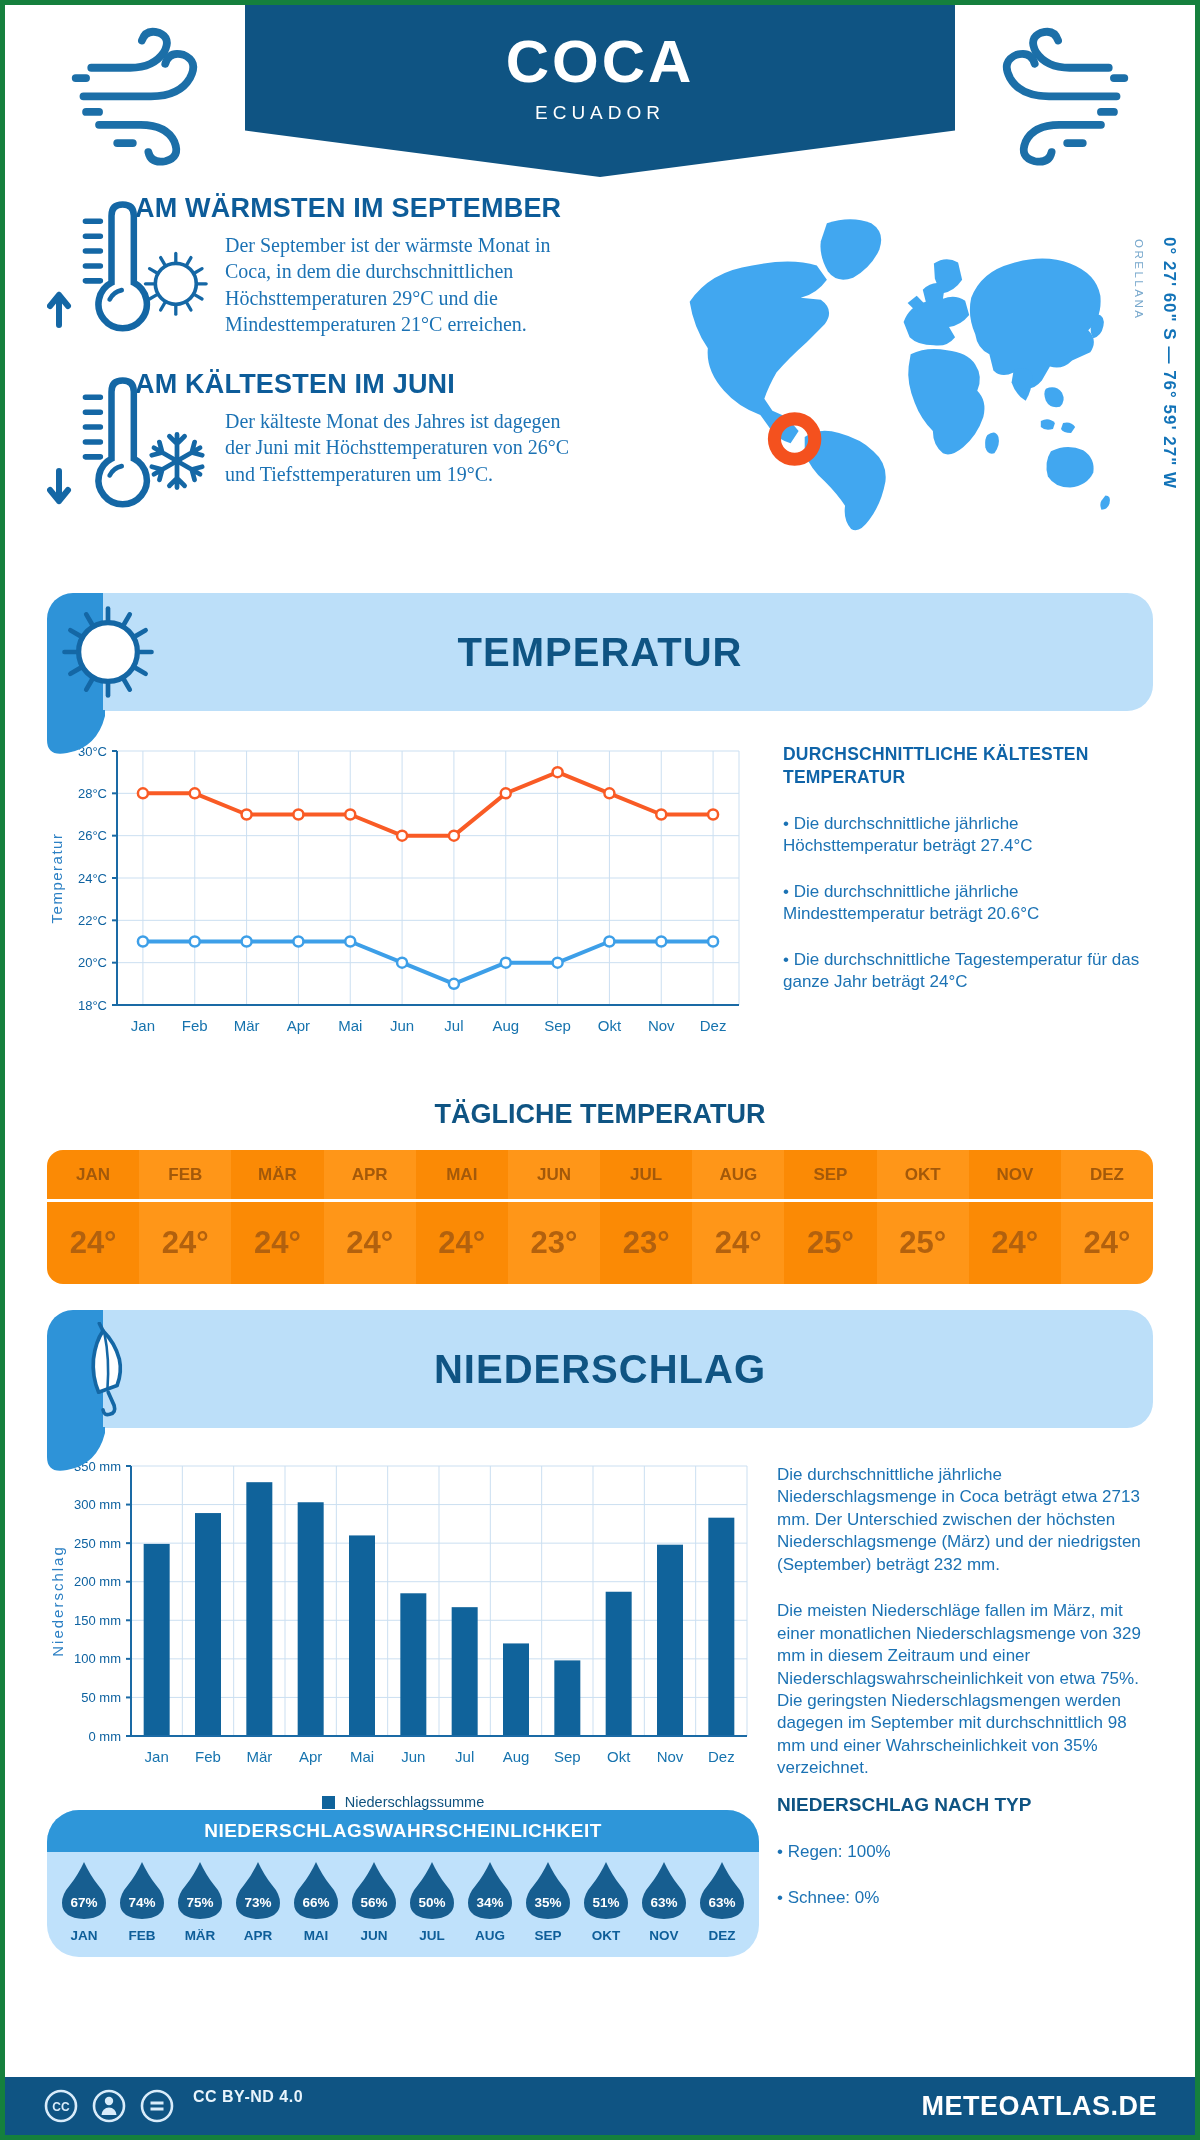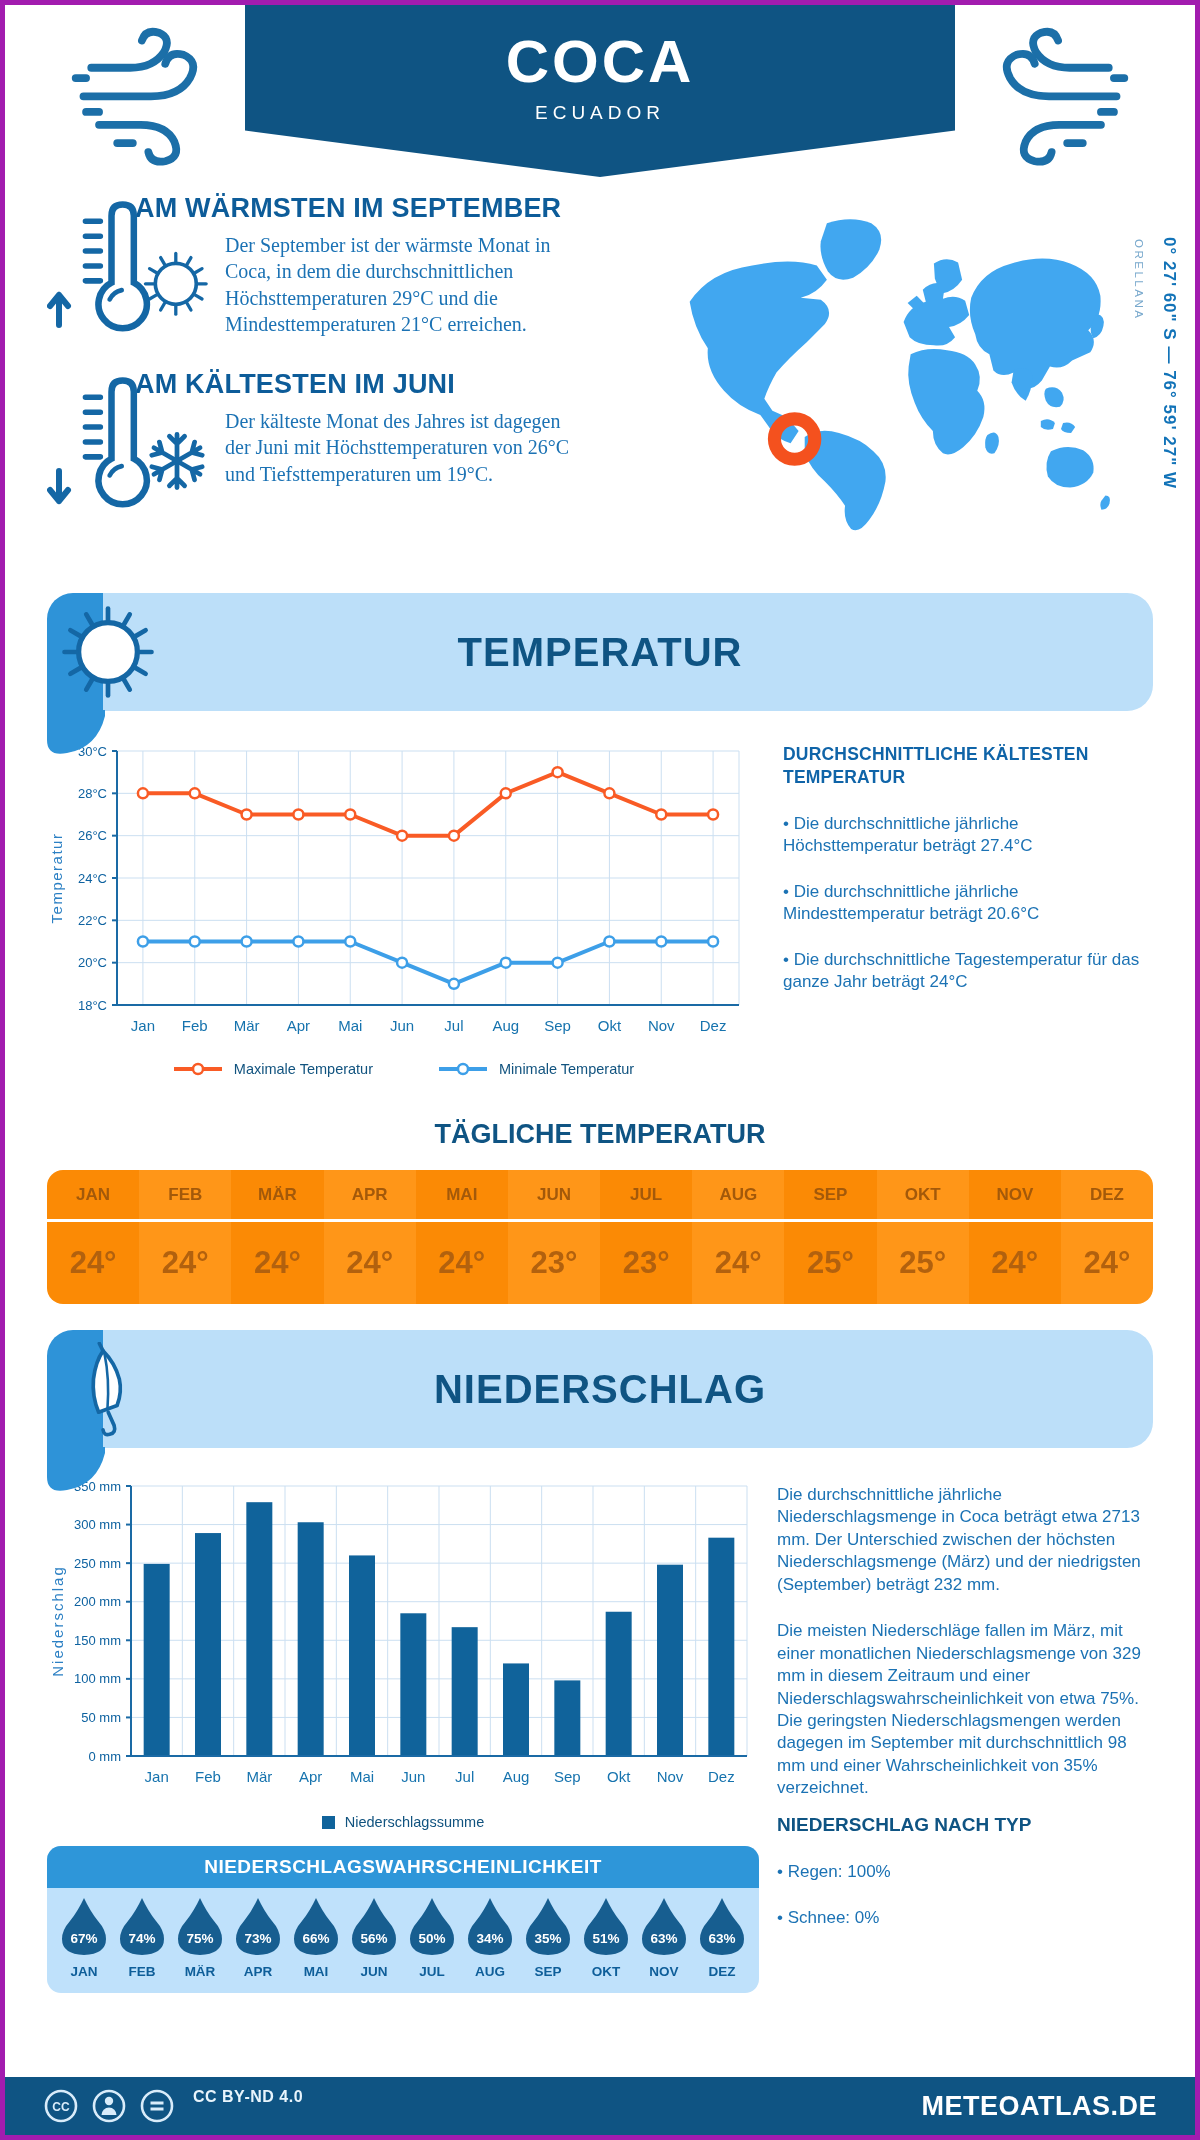--- a/index.html
+++ b/index.html
@@ -3,21 +3,21 @@
 <meta charset="utf-8">
 <style>
   * { margin:0; padding:0; box-sizing:border-box; }
   html,body { width:1200px; }
   body {
     font-family:"Liberation Sans", sans-serif;
     background:#ffffff;
   }
   .page {
     width:1200px; height:2140px;
-    border:5px solid #a21caf;
+    border:5px solid #15803d;
     display:flex; flex-direction:column;
     background:#fff; overflow:hidden; position:relative;
   }
   
   .hero { position:relative; height:172px; flex:none; }
   .hero-banner {
     position:absolute; left:50%; transform:translateX(-50%);
     top:0; width:710px; height:172px; background:#0F5483;
     clip-path:polygon(0 0,100% 0,100% 73%,50% 100%,0 73%);
     text-align:center; color:#fff;
@@ -76,21 +76,21 @@
     display:flex; flex:none;
   }
   .mt-col { flex:1; display:flex; flex-direction:column; background:#FB8A05; }
   .mt-col.alt { background:#FF9618; }
   .mt-head {
     height:52px; display:flex; align-items:center; justify-content:center;
     font-size:17px; font-weight:bold; color:#A3590A; border-bottom:3px solid #fff;
   }
   .mt-val { flex:1; display:flex; align-items:center; justify-content:center; font-size:31px; font-weight:bold; color:#B2610E; }
   
-  .prob-panel { margin-top:16px; width:712px; border-radius:14px; background:#BFE1FB; overflow:hidden; }
+  .prob-panel { margin-top:0; width:712px; border-radius:32px; background:#BFE1FB; overflow:hidden; }
   .prob-head {
     height:42px; background:#2E96D9; color:#fff; font-weight:bold; font-size:19px; letter-spacing:0.5px;
     display:flex; align-items:center; justify-content:center;
   }
   .prob-grid { display:flex; padding:8px 8px 14px; }
   .prob-cell { flex:1; display:flex; flex-direction:column; align-items:center; }
   .prob-month { margin-top:6px; font-size:13.5px; font-weight:bold; color:#0E5E99; }
   
   .footer {
     margin-top:auto; height:58px; background:#0F5483; flex:none;
@@ -310,36 +310,20 @@
           <circle cx="251.41666666666669" cy="204.5" r="5" fill="#fff" stroke="#3D9FE8" stroke-width="2.5"></circle>
           <circle cx="303.25" cy="204.5" r="5" fill="#fff" stroke="#3D9FE8" stroke-width="2.5"></circle>
           <circle cx="355.08333333333337" cy="225.66666666666669" r="5" fill="#fff" stroke="#3D9FE8" stroke-width="2.5"></circle>
           <circle cx="406.9166666666667" cy="246.83333333333334" r="5" fill="#fff" stroke="#3D9FE8" stroke-width="2.5"></circle>
           <circle cx="458.75" cy="225.66666666666669" r="5" fill="#fff" stroke="#3D9FE8" stroke-width="2.5"></circle>
           <circle cx="510.58333333333337" cy="225.66666666666669" r="5" fill="#fff" stroke="#3D9FE8" stroke-width="2.5"></circle>
           <circle cx="562.4166666666667" cy="204.5" r="5" fill="#fff" stroke="#3D9FE8" stroke-width="2.5"></circle>
           <circle cx="614.25" cy="204.5" r="5" fill="#fff" stroke="#3D9FE8" stroke-width="2.5"></circle>
           <circle cx="666.0833333333334" cy="204.5" r="5" fill="#fff" stroke="#3D9FE8" stroke-width="2.5"></circle>
         </svg>
-      <div class="legend-row">
-        <div class="legend-item">
-          <svg width="52" height="14" viewBox="0 0 52 14">
-              <line x1="2" y1="7" x2="50" y2="7" stroke="#F95B25" stroke-width="4"></line>
-              <circle cx="26" cy="7" r="5" fill="#fff" stroke="#F95B25" stroke-width="2.5"></circle>
-            </svg>
-          <span>Maximale Temperatur</span>
-        </div>
-        <div class="legend-item">
-          <svg width="52" height="14" viewBox="0 0 52 14">
-              <line x1="2" y1="7" x2="50" y2="7" stroke="#3D9FE8" stroke-width="4"></line>
-              <circle cx="26" cy="7" r="5" fill="#fff" stroke="#3D9FE8" stroke-width="2.5"></circle>
-            </svg>
-          <span>Minimale Temperatur</span>
-        </div>
-      </div>
     </div>
     <aside class="temp-aside">
       <h3 class="aside-heading">DURCHSCHNITTLICHE KÄLTESTEN TEMPERATUR</h3>
       <p class="aside-bullet">• Die durchschnittliche jährliche Höchsttemperatur beträgt 27.4°C</p>
       <p class="aside-bullet">• Die durchschnittliche jährliche Mindesttemperatur beträgt 20.6°C</p>
       <p class="aside-bullet">• Die durchschnittliche Tagestemperatur für das ganze Jahr beträgt 24°C</p>
     </aside>
   </section>
 
   <h3 class="table-title">TÄGLICHE TEMPERATUR</h3>

